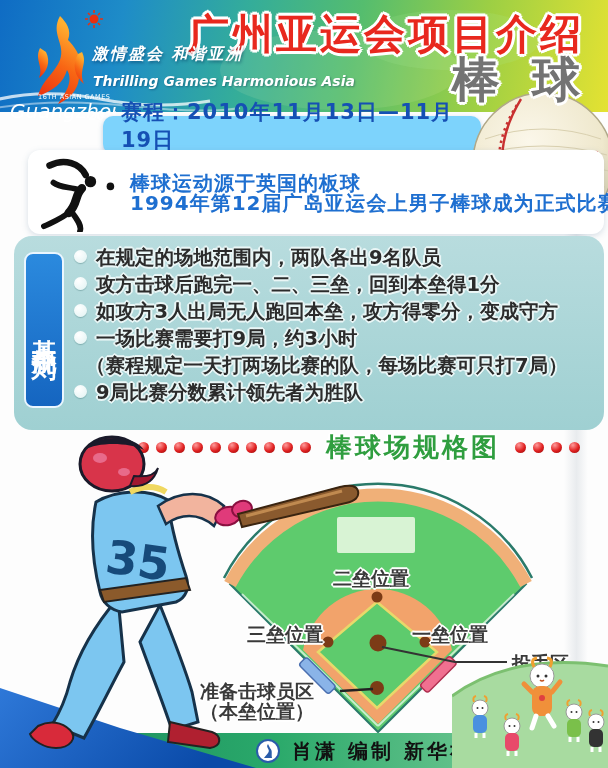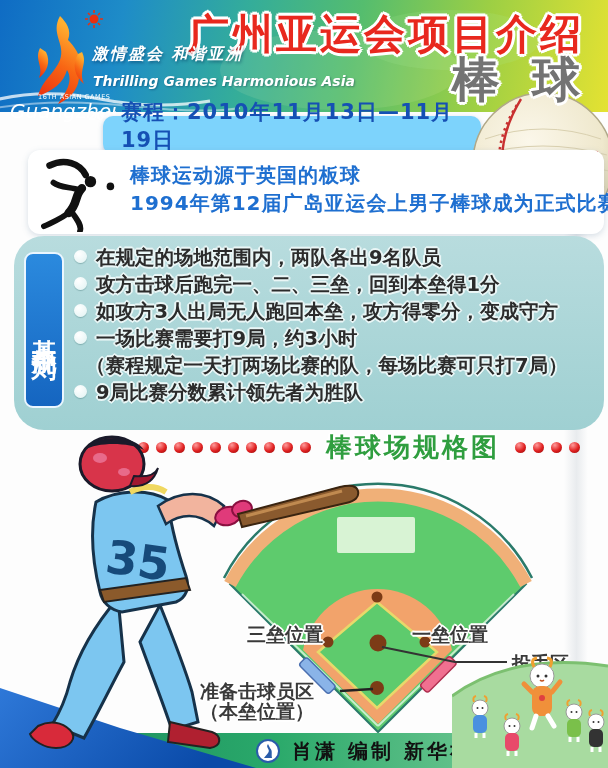--- a/index.html
+++ b/index.html
@@ -22,26 +22,26 @@
 
   
   .schedule-bar{position:absolute;left:103px;top:116px;width:378px;height:38px;background:#7dd3fc;
     border-radius:10px;box-shadow:0 2px 5px rgba(60,110,160,.35);display:flex;align-items:flex-end;padding-left:18px;}
   .schedule-text{font-size:21px;font-weight:bold;color:#1550b4;letter-spacing:1px;}
 
   
   .intro-panel{position:absolute;left:28px;top:150px;width:576px;height:84px;background:#fff;
     border-radius:12px;box-shadow:0 2px 6px rgba(100,130,160,.25);}
   .intro-line{position:absolute;left:102px;font-size:20px;font-weight:bold;color:#1e6fd0;letter-spacing:1px;white-space:nowrap;}
-  .intro-line1{top:12px;}
+  .intro-line1{top:20px;}
   .intro-line2{top:40px;}
 
   
   .rules-panel{position:absolute;left:14px;top:236px;width:590px;height:194px;
-    background:linear-gradient(180deg,#b8dcde,#9fd0d2);border-radius:30px;}
+    background:linear-gradient(180deg,#b8dcde,#9fd0d2);border-radius:18px;}
   .rules-sidebar{position:absolute;left:10px;top:16px;width:40px;height:156px;
     background:linear-gradient(180deg,#2b8ade,#1565c0);border-radius:9px;border:2px solid #eaf6ff;
     display:flex;align-items:center;justify-content:center;}
   .rules-sidebar-text{writing-mode:vertical-rl;text-orientation:upright;color:#fff;
     font-size:25px;font-weight:bold;letter-spacing:6px;}
   .rules-list{position:absolute;left:60px;top:8px;width:524px;}
   .rule-row{display:flex;align-items:flex-start;height:27px;}
   .bullet{flex:0 0 13px;width:13px;height:13px;border-radius:50%;margin:6px 9px 0 0;
     background:radial-gradient(circle at 35% 30%,#ffffff,#e9f6f6 70%,#cfe6e6);box-shadow:0 1px 1px rgba(0,60,60,.25);}
   .rule-row.no-bullet{padding-left:12px;}
@@ -241,20 +241,21 @@
 
       <circle cx="187" cy="137" r="5.5" fill="#7c3b16"></circle>
       <circle cx="138" cy="182" r="5.5" fill="#7c3b16"></circle>
       <circle cx="235" cy="182" r="5.5" fill="#7c3b16"></circle>
       <circle cx="188" cy="183" r="8.5" fill="#7c3b16"></circle>
       <circle cx="187" cy="228" r="7" fill="#7c3b16"></circle>
 
       <path d="M192 187 L265 202 L317 202" stroke="#333" stroke-width="2.2" fill="none"></path>
       <path d="M150 231 L183 229" stroke="#222" stroke-width="2.6" fill="none"></path>
     </svg>
+    <div class="field-label" style="left:143px;top:106px">二垒位置</div>
     <div class="field-label" style="left:222px;top:162px">一垒位置</div>
     <div class="field-label" style="left:57px;top:162px">三垒位置</div>
     <div class="field-label" style="left:322px;top:191px">投手区</div>
     <div class="field-label" style="left:10px;top:219px">准备击球员区</div>
     <div class="field-label" style="left:10px;top:239px">（本垒位置）</div>
   </div>
 
   <div class="footer-bar">
     <div class="xinhua-logo">
       <svg class="xinhua-glyph" viewBox="0 0 12 14">

